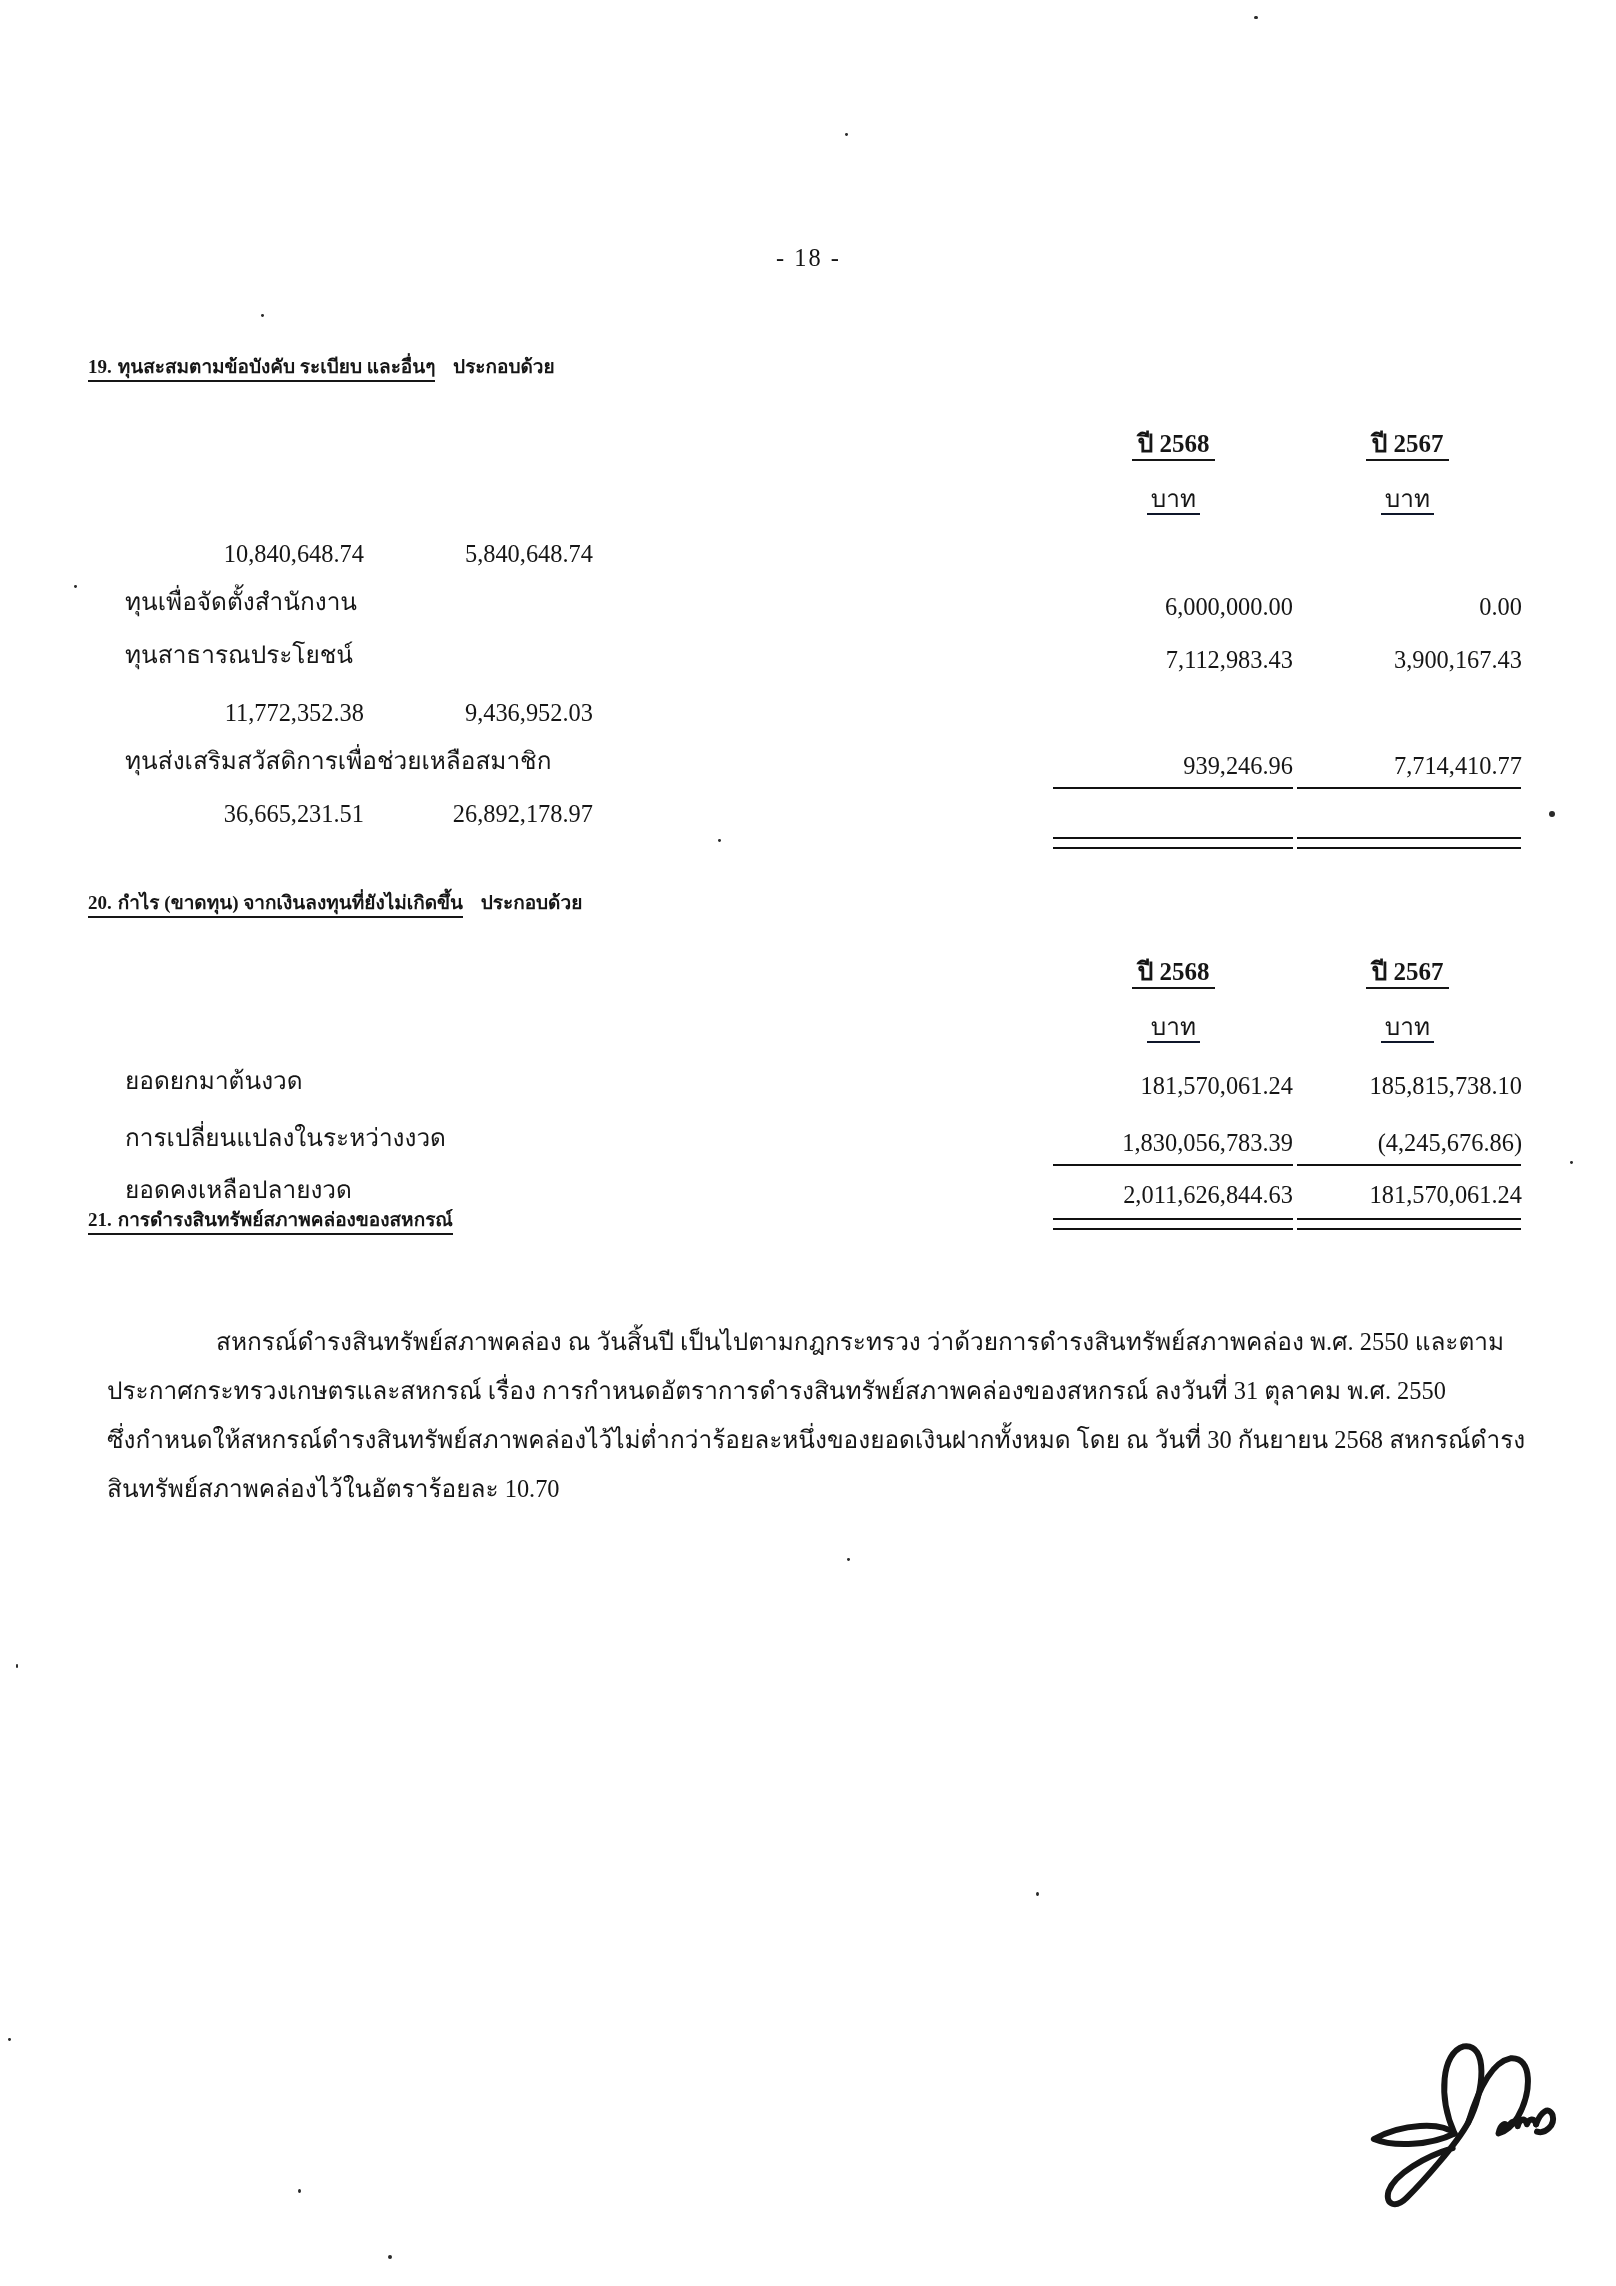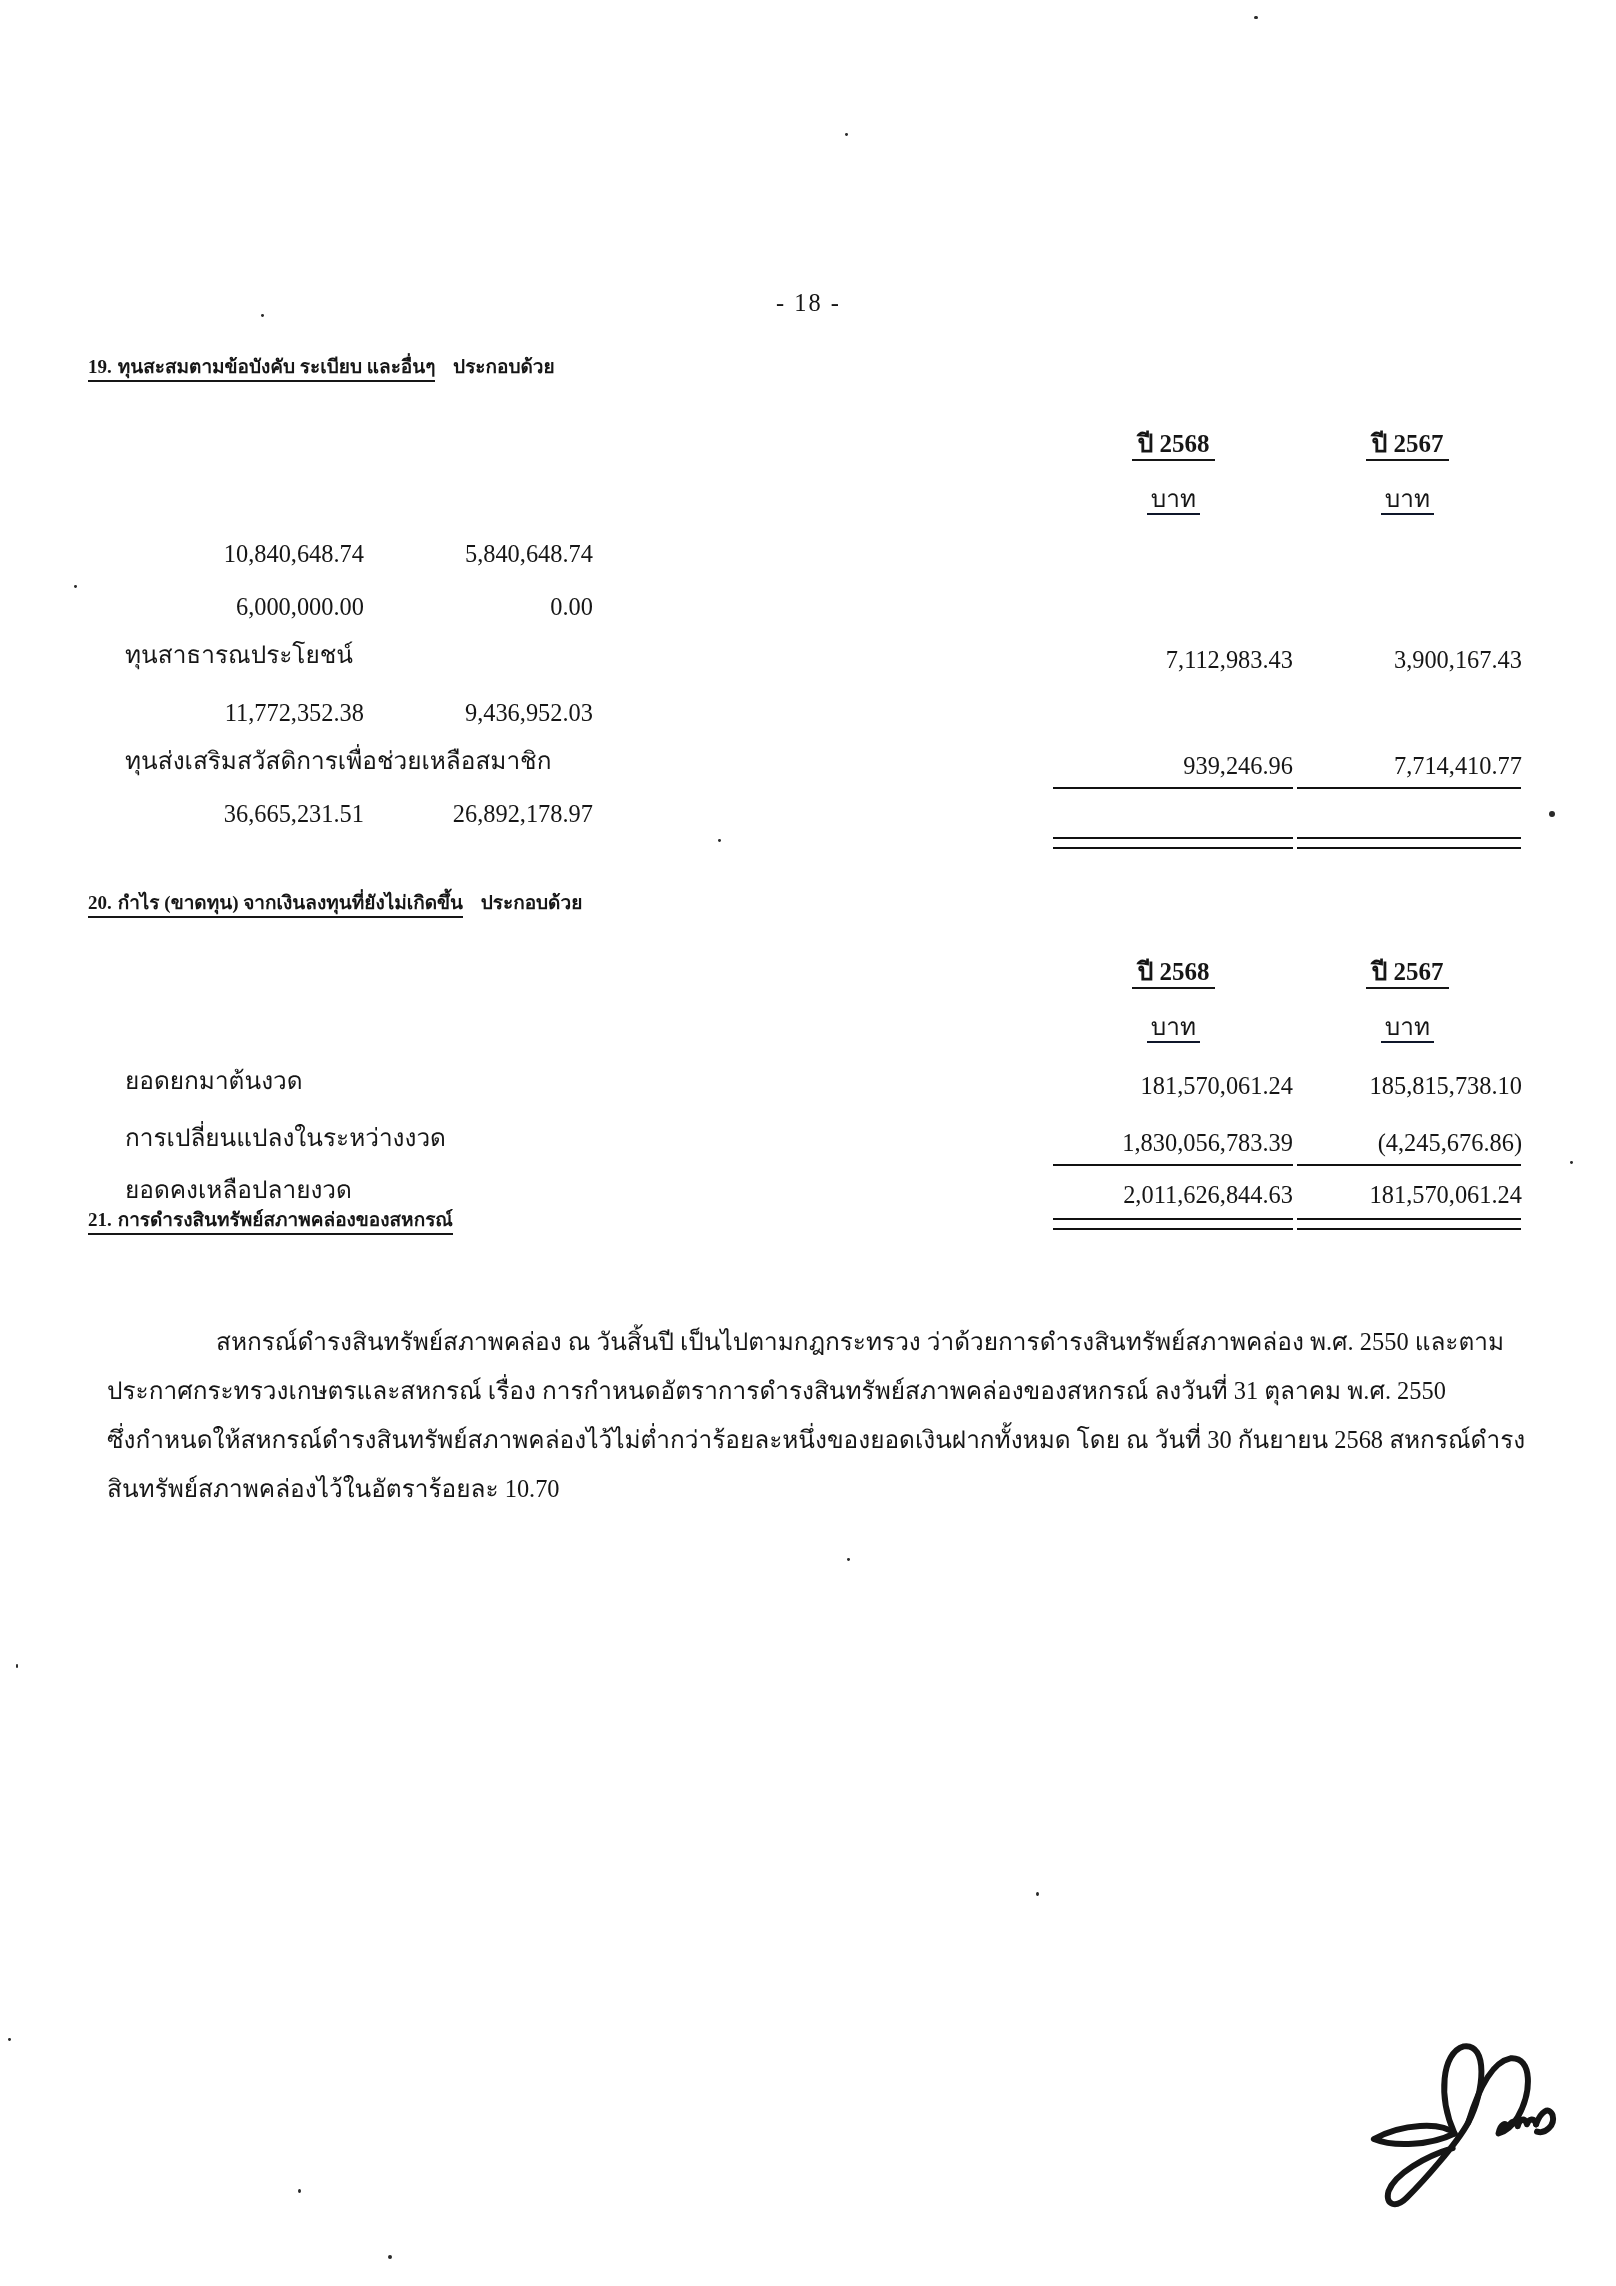--- a/index.html
+++ b/index.html
@@ -47,21 +47,21 @@
   .para .first{padding-left:109px;}
   
   .sig{position:absolute;left:1361px;top:2030px;width:220px;height:207px;}
   .speck{position:absolute;background:#2a2a2a;border-radius:50%;}
 </style>
 </head>
 <body>
 
 <div class="page">
 
-  <div class="abs pageno" style="top:244px;margin-top:45px;">- 18 -</div>
+  <div class="abs pageno" style="top:244px;">- 18 -</div>
 
   <div class="abs sec-head" style="left:88px;top:351px;">
     <span class="t"><span class="num">19.</span><span>ทุนสะสมตามข้อบังคับ ระเบียบ และอื่นๆ</span></span><span class="suffix">ประกอบด้วย</span>
   </div>
 
   <div class="fin-table" style="top:410px;">
     <div class="trow head-row">
       <div class="lbl"></div>
       <div class="c1"><span class="u">ปี 2568</span></div>
       <div class="c2"><span class="u">ปี 2567</span></div>
@@ -69,20 +69,21 @@
     <div class="trow unit-row">
       <div class="lbl"></div>
       <div class="c1"><span class="u">บาท</span></div>
       <div class="c2"><span class="u">บาท</span></div>
     </div>
     <div class="trow data-row">
       <div class="c1">10,840,648.74</div>
       <div class="c2">5,840,648.74</div>
     </div>
     <div class="trow data-row">
+      <div class="lbl">ทุนเพื่อจัดตั้งสำนักงาน</div>
       <div class="c1">6,000,000.00</div>
       <div class="c2">0.00</div>
     </div>
     <div class="trow data-row">
       <div class="lbl">ทุนสาธารณประโยชน์</div>
       <div class="c1">7,112,983.43</div>
       <div class="c2">3,900,167.43</div>
     </div>
     <div class="trow data-row">
       <div class="c1">11,772,352.38</div>

